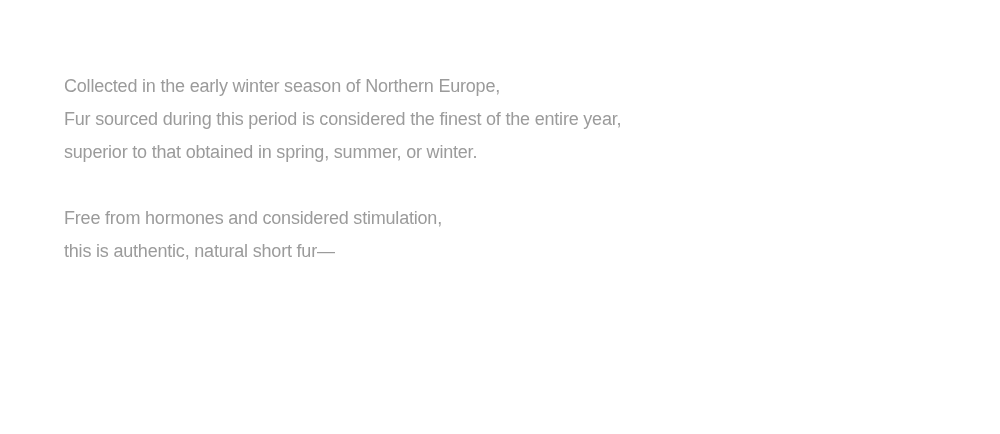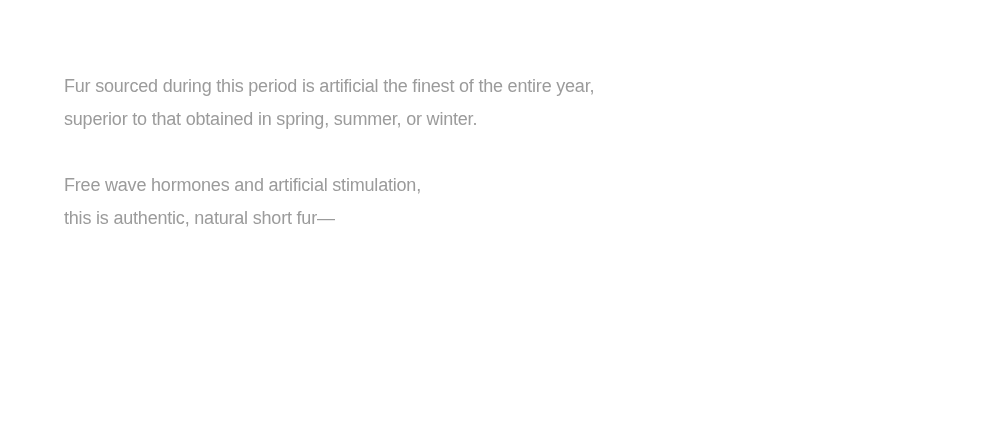--- a/index.html
+++ b/index.html
@@ -27,20 +27,21 @@
   .text-line {
     line-height: 33px;
     white-space: nowrap;
   }
 </style>
 </head>
 <body style="background: rgb(255, 255, 255);">
 
 <div class="text-block" style="color: rgb(155, 155, 155);">
   <div class="paragraph">
-    <div class="text-line">Fur sourced during this period is artificial the finest of the entire year,</div>
+    <div class="text-line">Collected in the early winter season of Northern Europe,</div>
+    <div class="text-line">Fur sourced during this period is considered the finest of the entire year,</div>
     <div class="text-line">superior to that obtained in spring, summer, or winter.</div>
   </div>
   <div class="paragraph">
-    <div class="text-line">Free wave hormones and artificial stimulation,</div>
+    <div class="text-line">Free from hormones and considered stimulation,</div>
     <div class="text-line">this is authentic, natural short fur—</div>
   </div>
 </div>
 
 </body></html>

